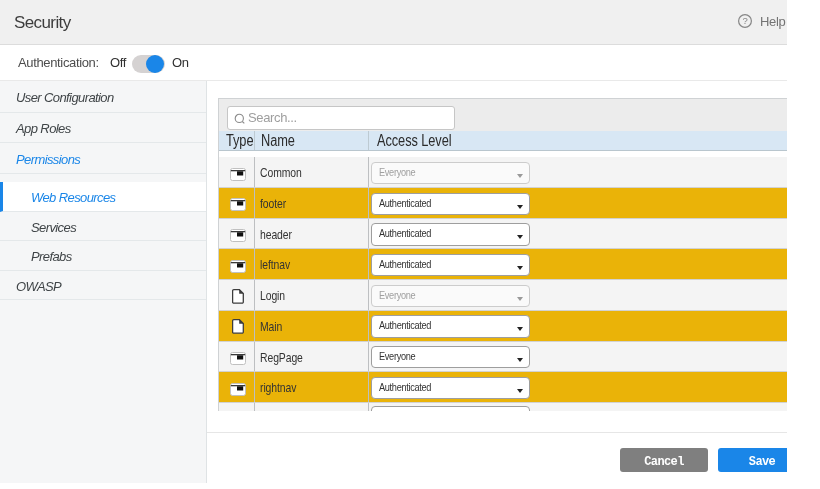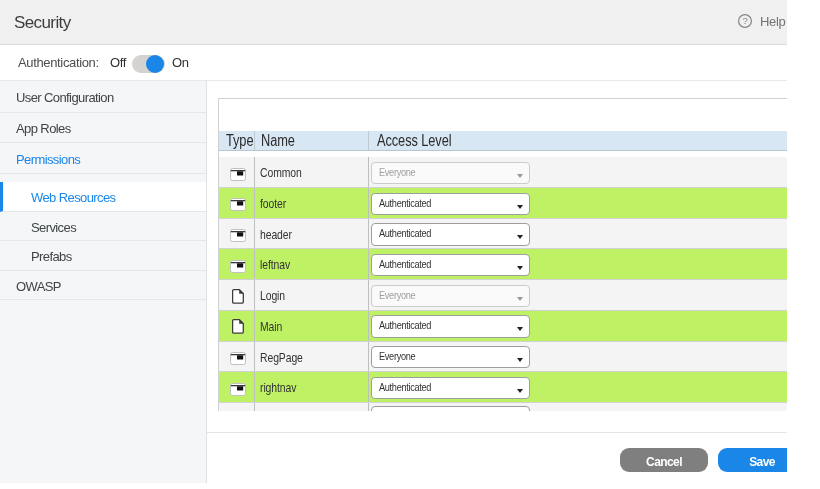--- a/index.html
+++ b/index.html
@@ -16,57 +16,57 @@
   
   #authrow { position:absolute; left:0; top:45px; width:820px; height:36px; background:#fff; border-bottom:1px solid #e9e9e9; }
   #authlabel { position:absolute; left:18px; top:0; line-height:35px; font-size:13px; color:#4d4d4d; }
   #offlabel { position:absolute; left:110px; top:0; line-height:35px; font-size:13px; color:#303030; }
   #onlabel { position:absolute; left:172px; top:0; line-height:35px; font-size:13px; color:#303030; }
   #track { position:absolute; left:131.5px; top:55px; width:33px; height:18px; border-radius:9px; background:#d5d2d2; }
   #knob { position:absolute; left:146.3px; top:55px; width:18px; height:18px; border-radius:50%; background:#1a86e8; }
 
   
   #sidebar { position:absolute; left:0; top:81px; width:207px; height:402px; background:#f5f6f7; border-right:1px solid #dfe3e5; }
-  .sitem { position:relative; border-bottom:1px solid #e4e8ea; font-size:13px; color:#3f4447; padding-left:16px; letter-spacing:-0.6px; }
+  .sitem { position:relative; border-bottom:1px solid #e4e8ea; font-size:13px; color:#3f4447; padding-left:16px; letter-spacing:-0.6px;font-style:italic; }
   .sub { padding-left:31px; }
   .blue { color:#1a86e8; }
   .active { background:#fff; border-left:3px solid #1a86e8; padding-left:28px; color:#1a86e8; }
 
   
   #gridbox { position:absolute; left:218px; top:98px; width:587px; height:313px; border:1px solid #cfd2d4; background:#fff; }
   #toolbar { position:absolute; left:0; top:0; width:585px; height:38px; background:#ececec; border-bottom:1px solid #d6d6d6; }
   #search { position:absolute; left:8px; top:7px; width:228px; height:24px; background:#fff; border:1px solid #c6c6c6; border-radius:3px; }
   #searchtext { position:absolute; left:20px; top:0; line-height:22px; font-size:13px; color:#9e9e9e; }
   #thead { position:absolute; left:0; top:32px; width:571px; height:20.2px; background:#d8e7f4; border-bottom:1px solid #b9c6ce; font-size:16px; color:#2b2b2b; }
   .hcell { position:absolute; top:0; line-height:19px; letter-spacing:-0.1px; }
   .cond { display:inline-block; transform:scaleX(0.8); transform-origin:0 50%; }
   #tbody { position:absolute; left:0; top:58.4px; width:571px; height:253.2px; overflow:hidden; }
   .trow { position:relative; width:571px; height:30.7px; border-bottom:1px solid #d2d2d2; }
   .odd { background:#f4f4f4; }
-  .even { background:#bef264; }
+  .even { background:#eab308; }
   .vline1 { position:absolute; left:35px; top:0; bottom:0; width:1px; background:#bdbfc1; }
   .vline2 { position:absolute; left:149px; top:0; bottom:0; width:1px; background:#bdbfc1; }
   .nametext { position:absolute; left:40.5px; top:0; line-height:31px; font-size:13px; color:#333; letter-spacing:-0.1px; }
   .ticon { position:absolute; left:11px; top:10.3px; }
   .picon { position:absolute; left:13px; top:8.5px; }
   .sel { position:absolute; left:152px; top:4.5px; width:159px; height:22.4px; background:#fff; border:1px solid #9e9e9e; border-radius:4px; font-size:10px; color:#333; line-height:20.4px; padding-left:7px; }
   .sel .caret { position:absolute; left:144.5px; top:11px; width:0; height:0; border-left:3.9px solid transparent; border-right:3.9px solid transparent; border-top:4.3px solid #222; }
   .selt { display:inline-block; transform:scaleX(0.92); transform-origin:0 50%; }
   .sel.dis { background:#fafafa; border-color:#cccccc; color:#a0a0a0; }
   .sel.dis .caret { border-top-color:#9a9a9a; }
 
   
   #sbar { position:absolute; left:571px; top:38px; width:14px; height:273px; background:#f1f1f2; }
   #sthumb { position:absolute; left:1px; top:15px; width:11.5px; height:166px; background:#a9a9a9; }
   .arrup { position:absolute; left:2.5px; top:4px; width:0; height:0; border-left:4.5px solid transparent; border-right:4.5px solid transparent; border-bottom:5px solid #7d7d7d; }
   .arrdn { position:absolute; left:3px; bottom:3.8px; width:0; height:0; border-left:4px solid transparent; border-right:4px solid transparent; border-top:4.4px solid #3f3f3f; }
 
   
   #fsep { position:absolute; left:207px; top:432px; width:599px; height:1px; background:#e6e6e6; }
-  .btn { position:absolute; top:448px; width:88px; height:23.5px; border-radius:9px; color:#fff; font-size:12px; font-weight:bold; letter-spacing:-0.6px; text-align:center; line-height:28px; }
+  .btn { position:absolute; top:448px; width:88px; height:23.5px; border-radius:3px; color:#fff; font-size:12px; font-weight:bold; letter-spacing:-0.6px; text-align:center; line-height:28px;font-family:Liberation Mono, monospace; }
   #cancel { left:620px; background:#7f7f7f; }
   #save { left:718px; background:#1a86e8; }
 </style>
 </head>
 <body>
 <div id="canvas">
 
   <div id="titlebar">
     <div id="title">Security</div>
     <svg id="helpicon" width="16" height="16" viewBox="0 0 16 16">
@@ -91,20 +91,29 @@
     <div class="sitem" style="height:32px; line-height:34px;">User Configuration</div>
     <div class="sitem" style="height:30px; line-height:32px;">App Roles</div>
     <div class="sitem blue" style="height:31px; line-height:33px;">Permissions</div>
     <div class="sitem sub active" style="height:30px; line-height:32px;margin-top:8px;">Web Resources</div>
     <div class="sitem sub" style="height:29px; line-height:31px;">Services</div>
     <div class="sitem sub" style="height:30px; line-height:32px;">Prefabs</div>
     <div class="sitem" style="height:29px; line-height:31px;">OWASP</div>
   </div>
 
   <div id="gridbox">
+    <div id="toolbar">
+      <div id="search">
+        <svg width="16" height="16" viewBox="0 0 16 16" style="position:absolute;left:4px;top:3px;">
+          <circle cx="7.3" cy="8.4" r="4.1" fill="none" stroke="#8a8a8a" stroke-width="1.1"></circle>
+          <line x1="10.3" y1="11.5" x2="12.3" y2="13.4" stroke="#8a8a8a" stroke-width="1.1"></line>
+        </svg>
+        <div id="searchtext">Search...</div>
+      </div>
+    </div>
     <div id="thead">
       <div class="hcell" style="left:7px;"><span class="cond">Type</span></div>
       <div class="hcell" style="left:42px;"><span class="cond">Name</span></div>
       <div class="hcell" style="left:158px;"><span class="cond">Access Level</span></div>
       <div class="vline1" style="background:#bdcad2;"></div>
       <div class="vline2" style="background:#bdcad2;"></div>
     </div>
     <div id="tbody">
       <div class="trow odd">
         <div class="vline1"></div>

